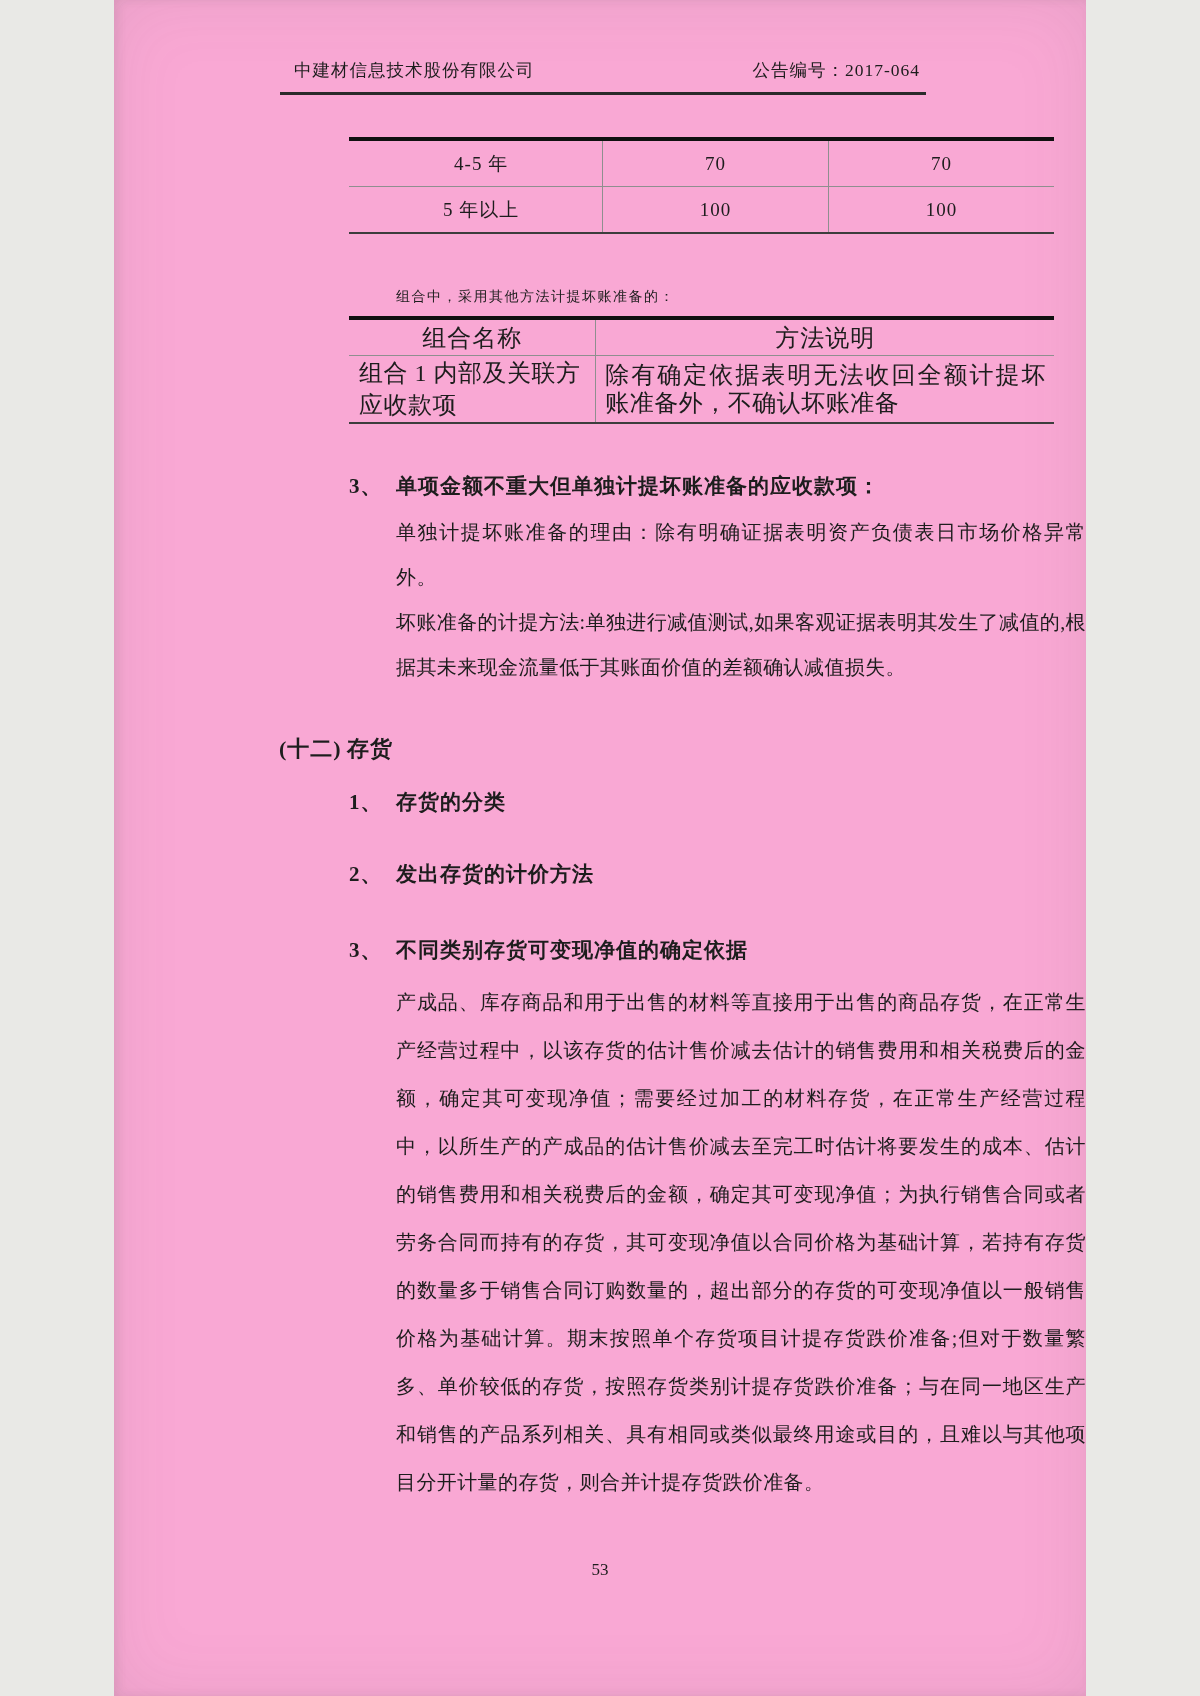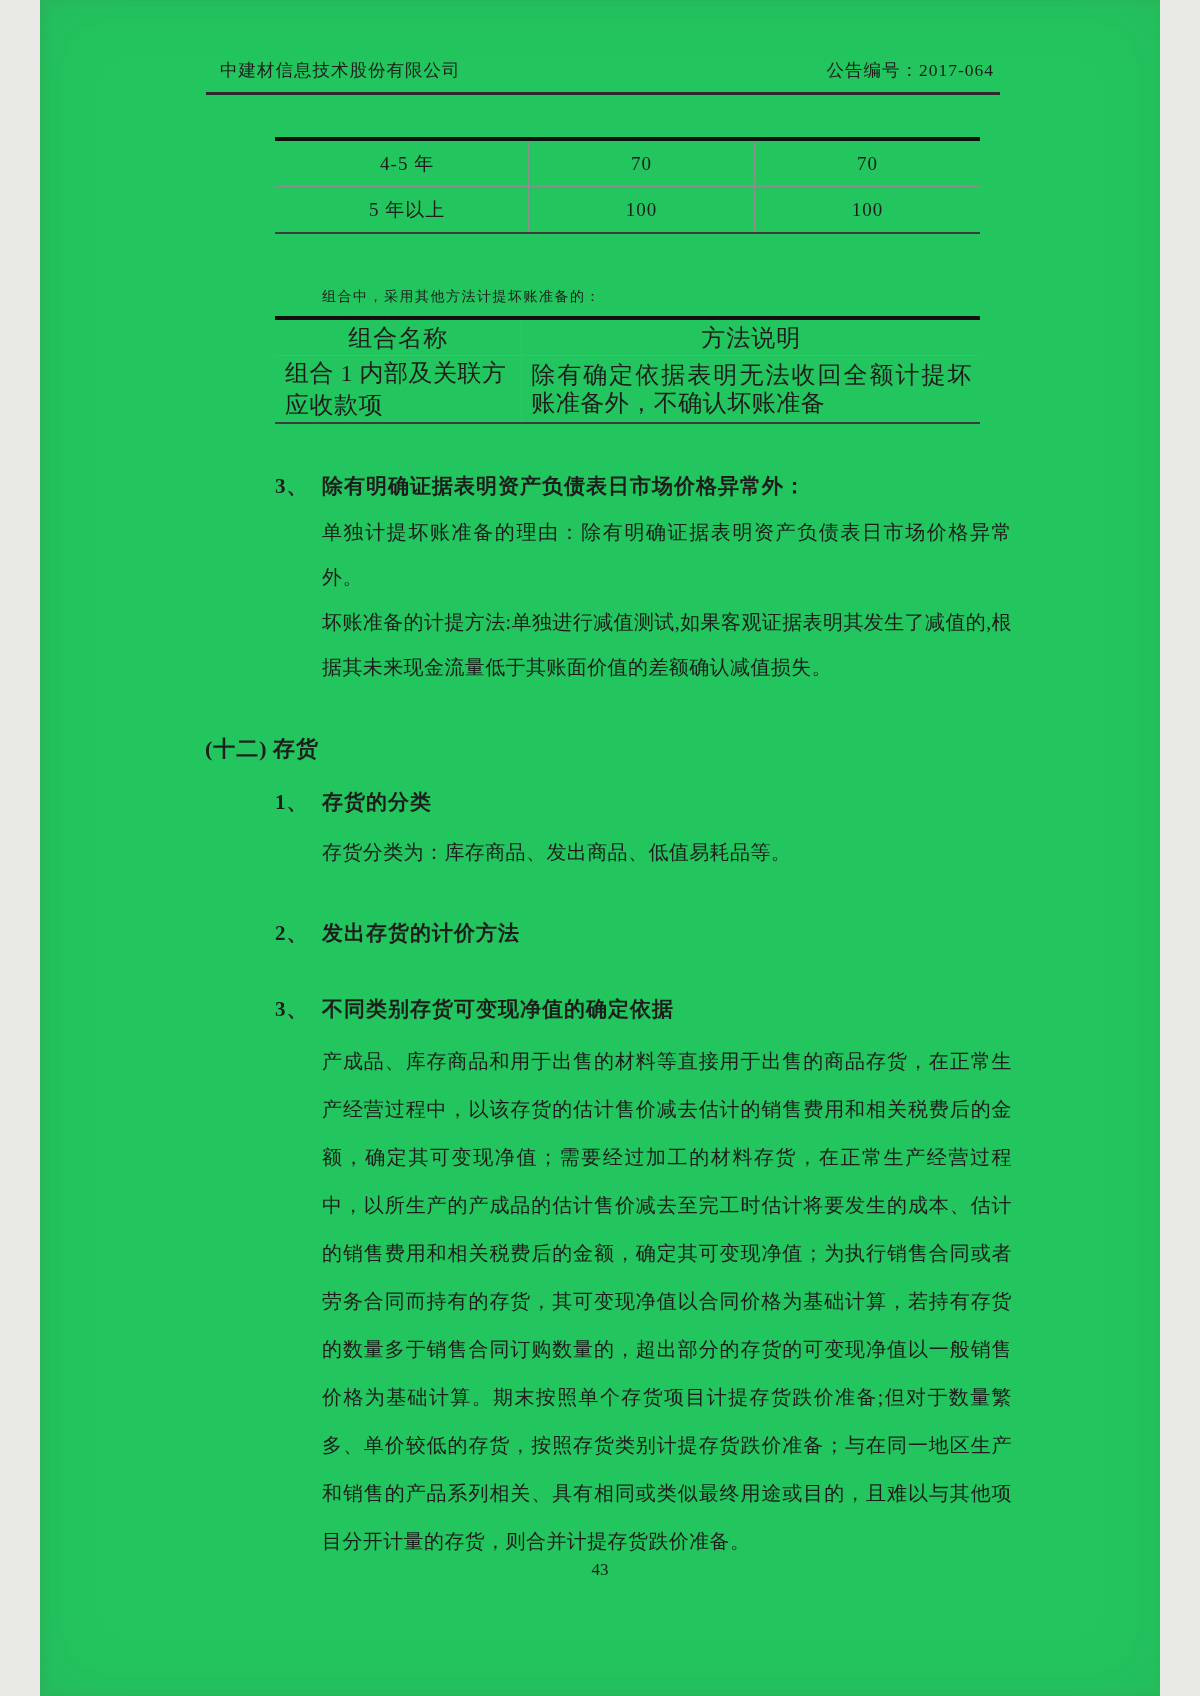--- a/index.html
+++ b/index.html
@@ -1,21 +1,21 @@
 <!DOCTYPE html>
 <html><head>
 <meta charset="utf-8">
 <style>
   html, body { margin: 0; padding: 0; background: #e9e9e6; }
   .page {
     position: relative;
-    width: 1120px;
+    width: 972px;
     height: 1696px;
     margin: 0 auto;
-    background: #22c55e;
+    background: #f9a8d4;
     color: #1d1d1d;
     font-family: "Liberation Serif", serif;
     box-shadow: inset 0 0 70px rgba(90,90,85,0.10), inset 4px 0 10px rgba(90,90,85,0.12);
     overflow: hidden;
   }
 
   
   .header-row {
     display: flex;
     justify-content: space-between;
@@ -173,42 +173,41 @@
     </tr>
     <tr class="data">
       <td class="name-cell">组合 1 内部及关联方应收款项</td>
       <td class="desc-cell">除有确定依据表明无法收回全额计提坏账准备外，不确认坏账准备</td>
     </tr>
   </tbody>
     </table>
 
   <div class="sec-head mt-sec3">
     <span class="num">3、</span>
-    <span>除有明确证据表明资产负债表日市场价格异常外：</span>
+    <span>单项金额不重大但单独计提坏账准备的应收款项：</span>
   </div>
   <div class="body-par mid mt-body1">单独计提坏账准备的理由：除有明确证据表明资产负债表日市场价格异常外。</div>
   <div class="body-par mid">坏账准备的计提方法:单独进行减值测试,如果客观证据表明其发生了减值的,根据其未来现金流量低于其账面价值的差额确认减值损失。</div>
 
   <div class="chapter-head mt-ch12">
     <span class="num">(十二)</span>
     <span>存货</span>
   </div>
 
   <div class="sec-head mt-sub1">
     <span class="num">1、</span>
     <span>存货的分类</span>
   </div>
-  <div class="body-par mid mt-sub1b">存货分类为：库存商品、发出商品、低值易耗品等。</div>
 
   <div class="sec-head mt-sub2">
     <span class="num">2、</span>
     <span>发出存货的计价方法</span>
   </div>
 
   <div class="sec-head mt-sub3">
     <span class="num">3、</span>
     <span>不同类别存货可变现净值的确定依据</span>
   </div>
   <div class="body-par tight mt-sub3b">产成品、库存商品和用于出售的材料等直接用于出售的商品存货，在正常生产经营过程中，以该存货的估计售价减去估计的销售费用和相关税费后的金额，确定其可变现净值；需要经过加工的材料存货，在正常生产经营过程中，以所生产的产成品的估计售价减去至完工时估计将要发生的成本、估计的销售费用和相关税费后的金额，确定其可变现净值；为执行销售合同或者劳务合同而持有的存货，其可变现净值以合同价格为基础计算，若持有存货的数量多于销售合同订购数量的，超出部分的存货的可变现净值以一般销售价格为基础计算。期末按照单个存货项目计提存货跌价准备;但对于数量繁多、单价较低的存货，按照存货类别计提存货跌价准备；与在同一地区生产和销售的产品系列相关、具有相同或类似最终用途或目的，且难以与其他项目分开计量的存货，则合并计提存货跌价准备。</div>
 
-  <div class="page-number">43</div>
+  <div class="page-number">53</div>
 
 </div>
 
 </body></html>

